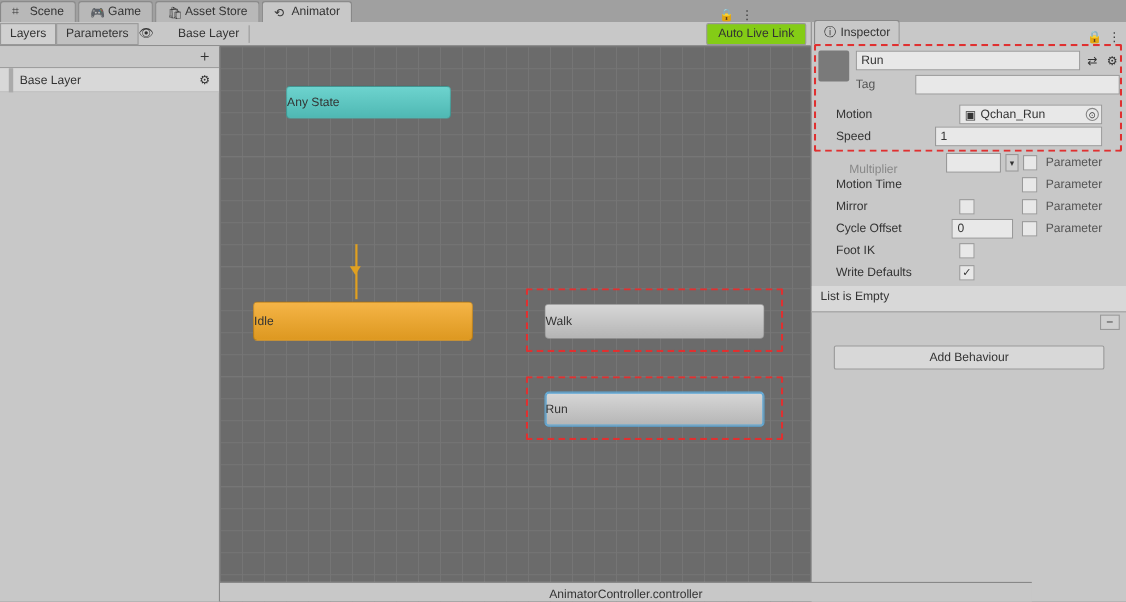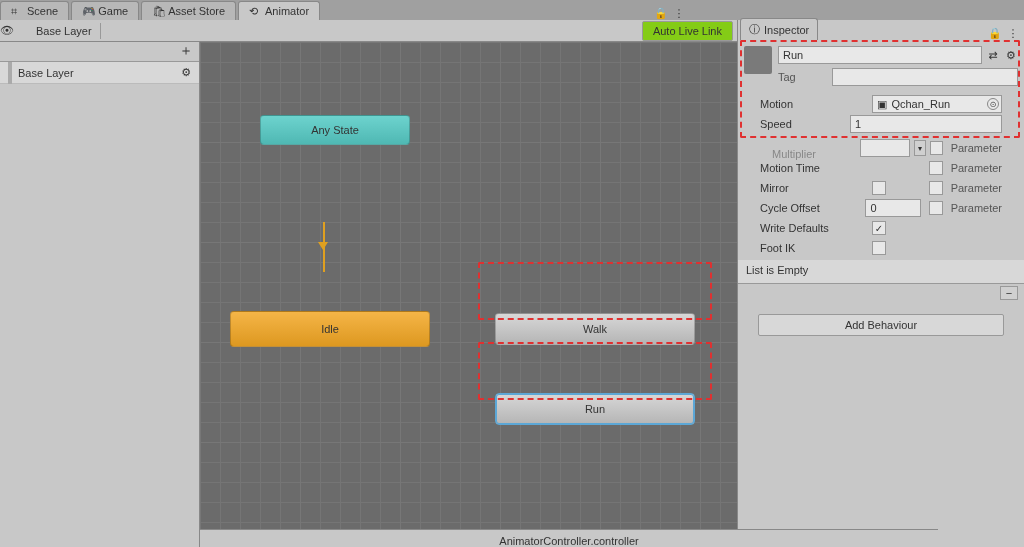--- a/index.html
+++ b/index.html
@@ -24,21 +24,21 @@
 .layer-row { height: 22px; display: flex; align-items: center; padding: 0 8px; background: #d8d8d8; border-bottom: 1px solid #bbb; justify-content: space-between; }
 .dash-left { width: 4px; height: 22px; background: #aaa; margin-right: 6px; }
 .graph-canvas { flex: 1; background: #6b6b6b; position: relative; background-image:
   linear-gradient(#777 1px, transparent 1px),
   linear-gradient(90deg, #777 1px, transparent 1px),
   linear-gradient(#757575 1px, transparent 1px),
   linear-gradient(90deg, #757575 1px, transparent 1px);
   background-size: 100px 100px, 100px 100px, 20px 20px, 20px 20px;
   background-position: 0 0, 0 0, 0 0, 0 0;
 }
-.node { position: absolute; width: 150px; height: 30px; border-radius: 4px; display: flex; align-items: center; justify-content: center; color: #333; font-size: 12px; border: 1px solid rgba(0,0,0,0.2); margin-top: 37px; }
+.node { position: absolute; width: 150px; height: 30px; border-radius: 4px; display: flex; align-items: center; color: #333; font-size: 12px; border: 1px solid rgba(0,0,0,0.2); }
 .node-anystate { background: linear-gradient(#6dd3ce, #4fb8b3); color: #0a4a47; }
 .node-entry { background: linear-gradient(#6dd36d, #3fb33f); color: #0a470a; }
 .node-idle { background: linear-gradient(#f5b547, #dd9820); width: 200px; height: 36px; }
 .node-state { background: linear-gradient(#d7d7d7, #b5b5b5); width: 200px; height: 32px; }
 .node-state.selected { box-shadow: inset 0 0 0 1px #5ca7d6; border: 1px solid #5ca7d6; }
 .arrow-line { position: absolute; width: 2px; background: #e0a020; }
 .arrow-head { position: absolute; width: 0; height: 0; border-left: 5px solid transparent; border-right: 5px solid transparent; border-top: 8px solid #e0a020; }
 .red-dash { position: absolute; border: 2px dashed #e03030; border-radius: 2px; pointer-events: none; }
 .footer { position: absolute; bottom: 0; left: 0; width: 738px; height: 18px; background: #c8c8c8; border-top: 1px solid #888; display: flex; align-items: flex-end; justify-content: center; }
 
@@ -93,20 +93,24 @@
   </div>
   <div class="insp-top-right" style="margin-left:332px;">
     <span class="tiny-btn">🔒</span>
     <span class="tiny-btn">⋮</span>
   </div>
 </div>
 
 <div class="main-area">
   <div class="animator-panel">
     <div class="animator-header">
+      <div class="left-tabs">
+        <div class="left-tab">Layers</div>
+        <div class="left-tab">Parameters</div>
+      </div>
       <span class="eye-icon">👁</span>
       <div class="breadcrumb">
         <div class="breadcrumb-item">Base Layer</div>
       </div>
       <div class="auto-live">Auto Live Link</div>
     </div>
 
     <div class="animator-body">
       <div class="layers-sidebar">
         <div class="layers-top">
@@ -215,27 +219,27 @@
         <span class="param-label">Parameter</span>
       </div>
       <div class="prop-row">
         <span class="field-label-prop">Cycle Offset</span>
         <input class="num-input" value="0" style="">
         <div style="flex:1"></div>
         <span class="chk"></span>
         <span class="param-label">Parameter</span>
       </div>
       <div class="prop-row">
+        <span class="field-label-prop">Foot IK</span>
+        <span class="chk"></span>
+      </div>
+      <div class="prop-row">
         <span class="field-label-prop">Write Defaults</span>
         <span class="chk checked"></span>
       </div>
-      <div class="prop-row">
-        <span class="field-label-prop">Foot IK</span>
-        <span class="chk"></span>
-      </div>
     </div>
 
     <div class="trans-list">
       <span>List is Empty</span>
     </div>
     <div class="list-footer">
       <div class="minus-btn">−</div>
     </div>
 
     <div class="add-behaviour">

